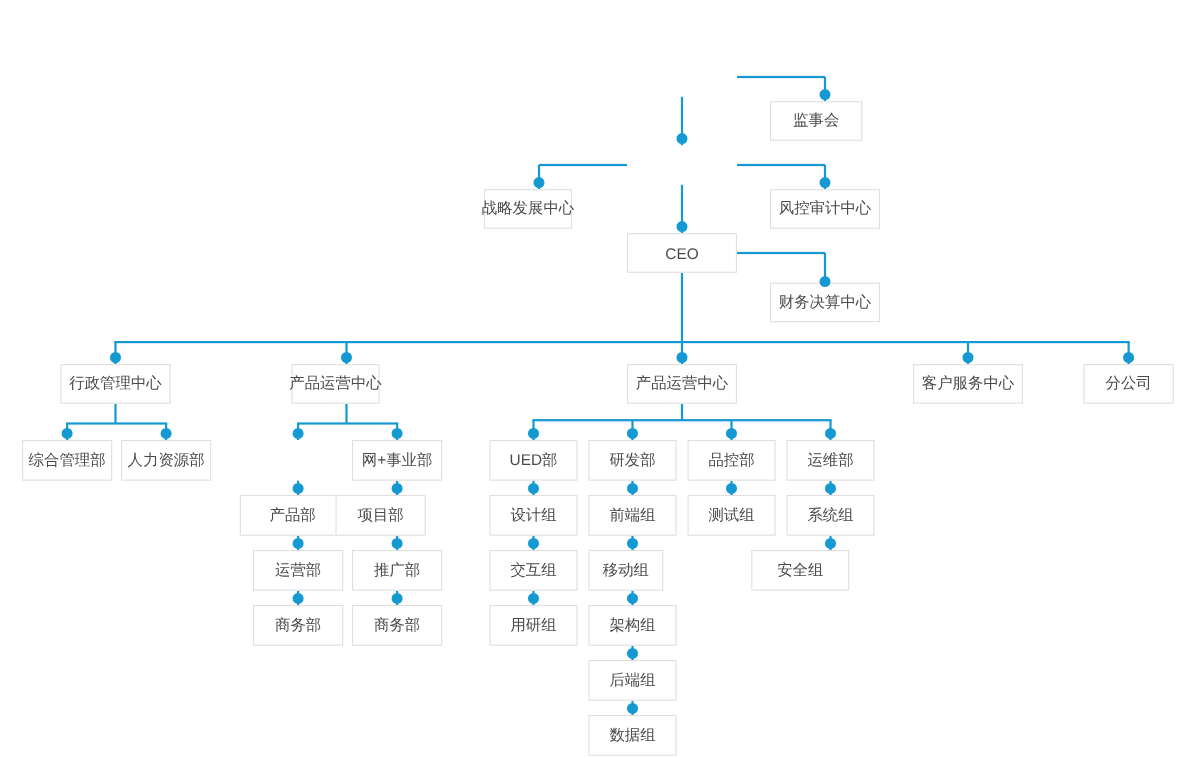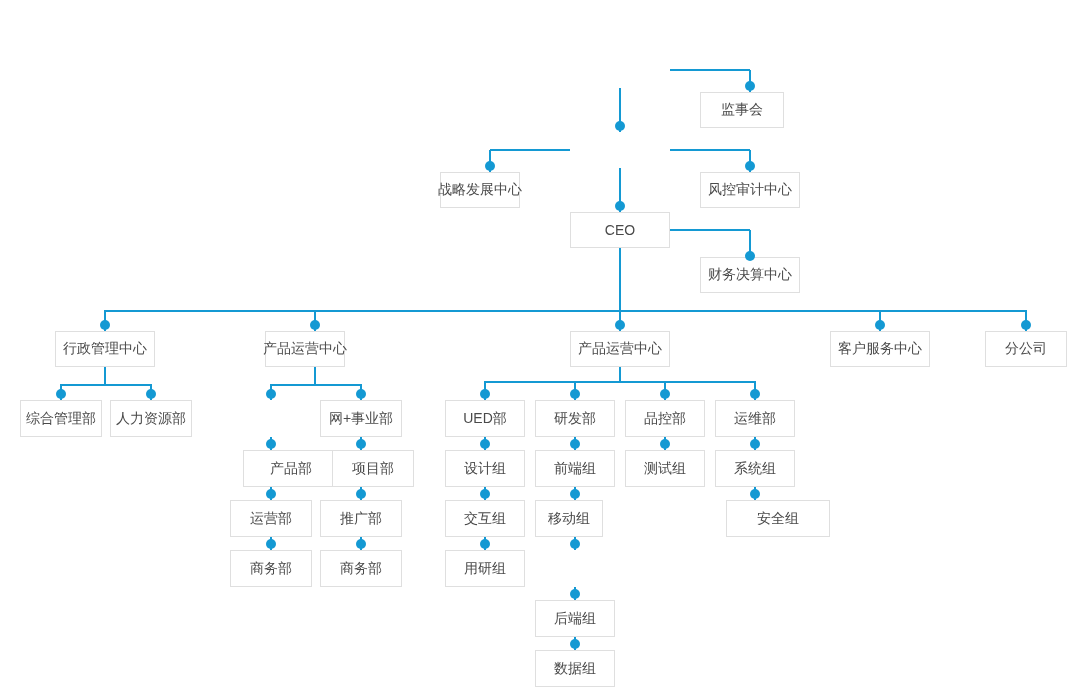--- a/index.html
+++ b/index.html
@@ -137,33 +137,34 @@
   <div class="node" style="left:985px;top:331px;width:82px;height:36px">分公司</div>
 
   <div class="node" style="left:20px;top:400px;width:82px;height:37px">综合管理部</div>
   <div class="node" style="left:110px;top:400px;width:82px;height:37px">人力资源部</div>
   <div class="node" style="left:320px;top:400px;width:82px;height:37px">网+事业部</div>
   <div class="node" style="left:445px;top:400px;width:80px;height:37px">UED部</div>
   <div class="node" style="left:535px;top:400px;width:80px;height:37px">研发部</div>
   <div class="node" style="left:625px;top:400px;width:80px;height:37px">品控部</div>
   <div class="node" style="left:715px;top:400px;width:80px;height:37px">运维部</div>
 
-  <div class="node" style="left:243px;top:450px;width:96px;height:37px">产品部</div>
-  <div class="node" style="left:332px;top:450px;width:82px;height:37px">项目部</div>
+  <div class="node" style="left:218px;top:450px;width:96px;height:37px">产品部</div>
+  <div class="node" style="left:305px;top:450px;width:82px;height:37px">项目部</div>
   <div class="node" style="left:445px;top:450px;width:80px;height:37px">设计组</div>
   <div class="node" style="left:535px;top:450px;width:80px;height:37px">前端组</div>
   <div class="node" style="left:625px;top:450px;width:80px;height:37px">测试组</div>
   <div class="node" style="left:715px;top:450px;width:80px;height:37px">系统组</div>
 
   <div class="node" style="left:230px;top:500px;width:82px;height:37px">运营部</div>
   <div class="node" style="left:320px;top:500px;width:82px;height:37px">推广部</div>
   <div class="node" style="left:445px;top:500px;width:80px;height:37px">交互组</div>
   <div class="node" style="left:535px;top:500px;width:68px;height:37px">移动组</div>
-  <div class="node" style="left:726px;top:500px;width:104px;height:37px">安全组</div>
+  <div class="node" style="left:683px;top:500px;width:89px;height:37px">安全组</div>
 
   <div class="node" style="left:230px;top:550px;width:82px;height:37px">商务部</div>
   <div class="node" style="left:320px;top:550px;width:82px;height:37px">商务部</div>
   <div class="node" style="left:445px;top:550px;width:80px;height:37px">用研组</div>
+  <div class="node" style="left:535px;top:550px;width:80px;height:37px">架构组</div>
 
   <div class="node" style="left:535px;top:600px;width:80px;height:37px">后端组</div>
   <div class="node" style="left:535px;top:650px;width:80px;height:37px">数据组</div>
 
 </div>
 
 </body></html>

